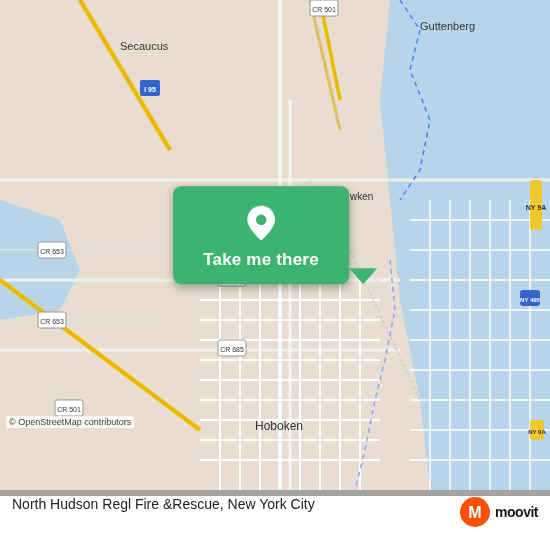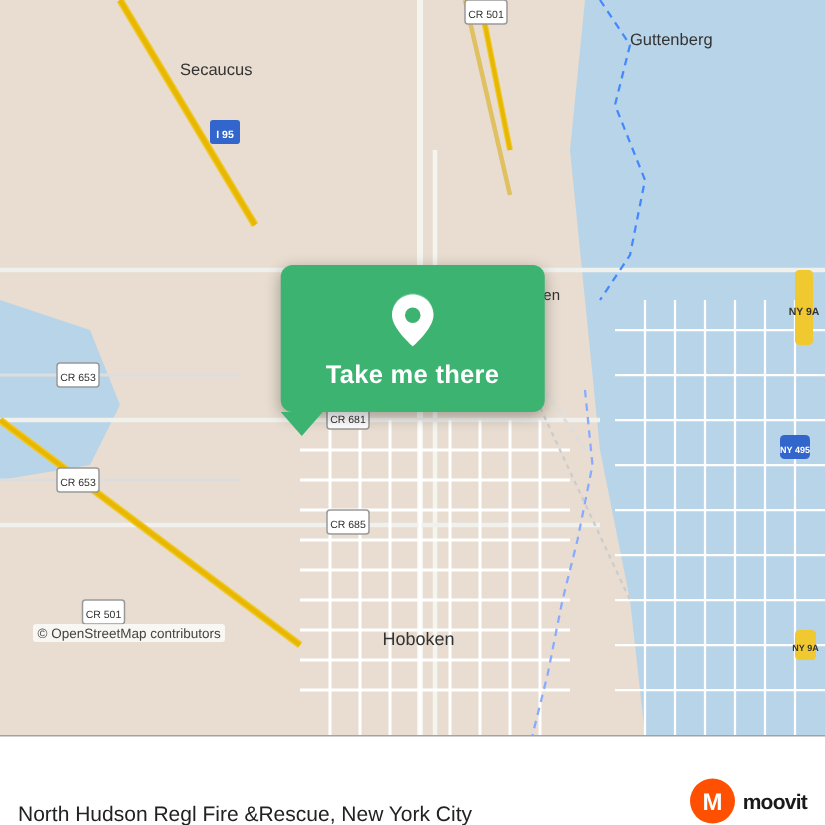--- a/index.html
+++ b/index.html
@@ -25,22 +25,22 @@
       height: 100%;
     }
 
     
     #popup-overlay {
       position: absolute;
       top: 50%;
       left: 50%;
       transform: translate(-50%, -60%);
       display: flex;
-      flex-direction: column;
-      align-items: flex-start;
+      flex-direction: row;
+      align-items: flex-end;
       z-index: 10;
     }
 
     #green-card {
       background-color: #3cb371;
       border-radius: 8px;
       padding: 18px 30px 14px 30px;
       display: flex;
       flex-direction: column;
       align-items: center;
@@ -70,23 +70,23 @@
       border-right: 14px solid transparent;
       border-top: 16px solid #3cb371;
     }
 
     
     #bottom-bar {
       width: 550px;
       height: 60px;
       background: #fff;
       display: flex;
-      align-items: flex-end;
+      align-items: flex-start;
       padding: 0 12px;
-      border-top: 1px solid #a3a3a3;
+      border-top: 6px solid #a3a3a3;
       position: relative;
     }
 
     #location-name {
       font-size: 14px;
       font-weight: 500;
       color: #222;
       flex: 1;
     }
 
@@ -104,21 +104,21 @@
     #moovit-text {
       font-size: 14px;
       font-weight: 700;
       color: #1a1a1a;
       letter-spacing: -0.5px;
     }
 
     #copyright {
       position: absolute;
       bottom: 62px;
-      left: 22px;
+      left: 6px;
       font-size: 9px;
       color: #444;
       background: rgba(255,255,255,0.75);
       padding: 1px 3px;
       border-radius: 2px;
     }
   </style>
 </head>
 <body>
 

